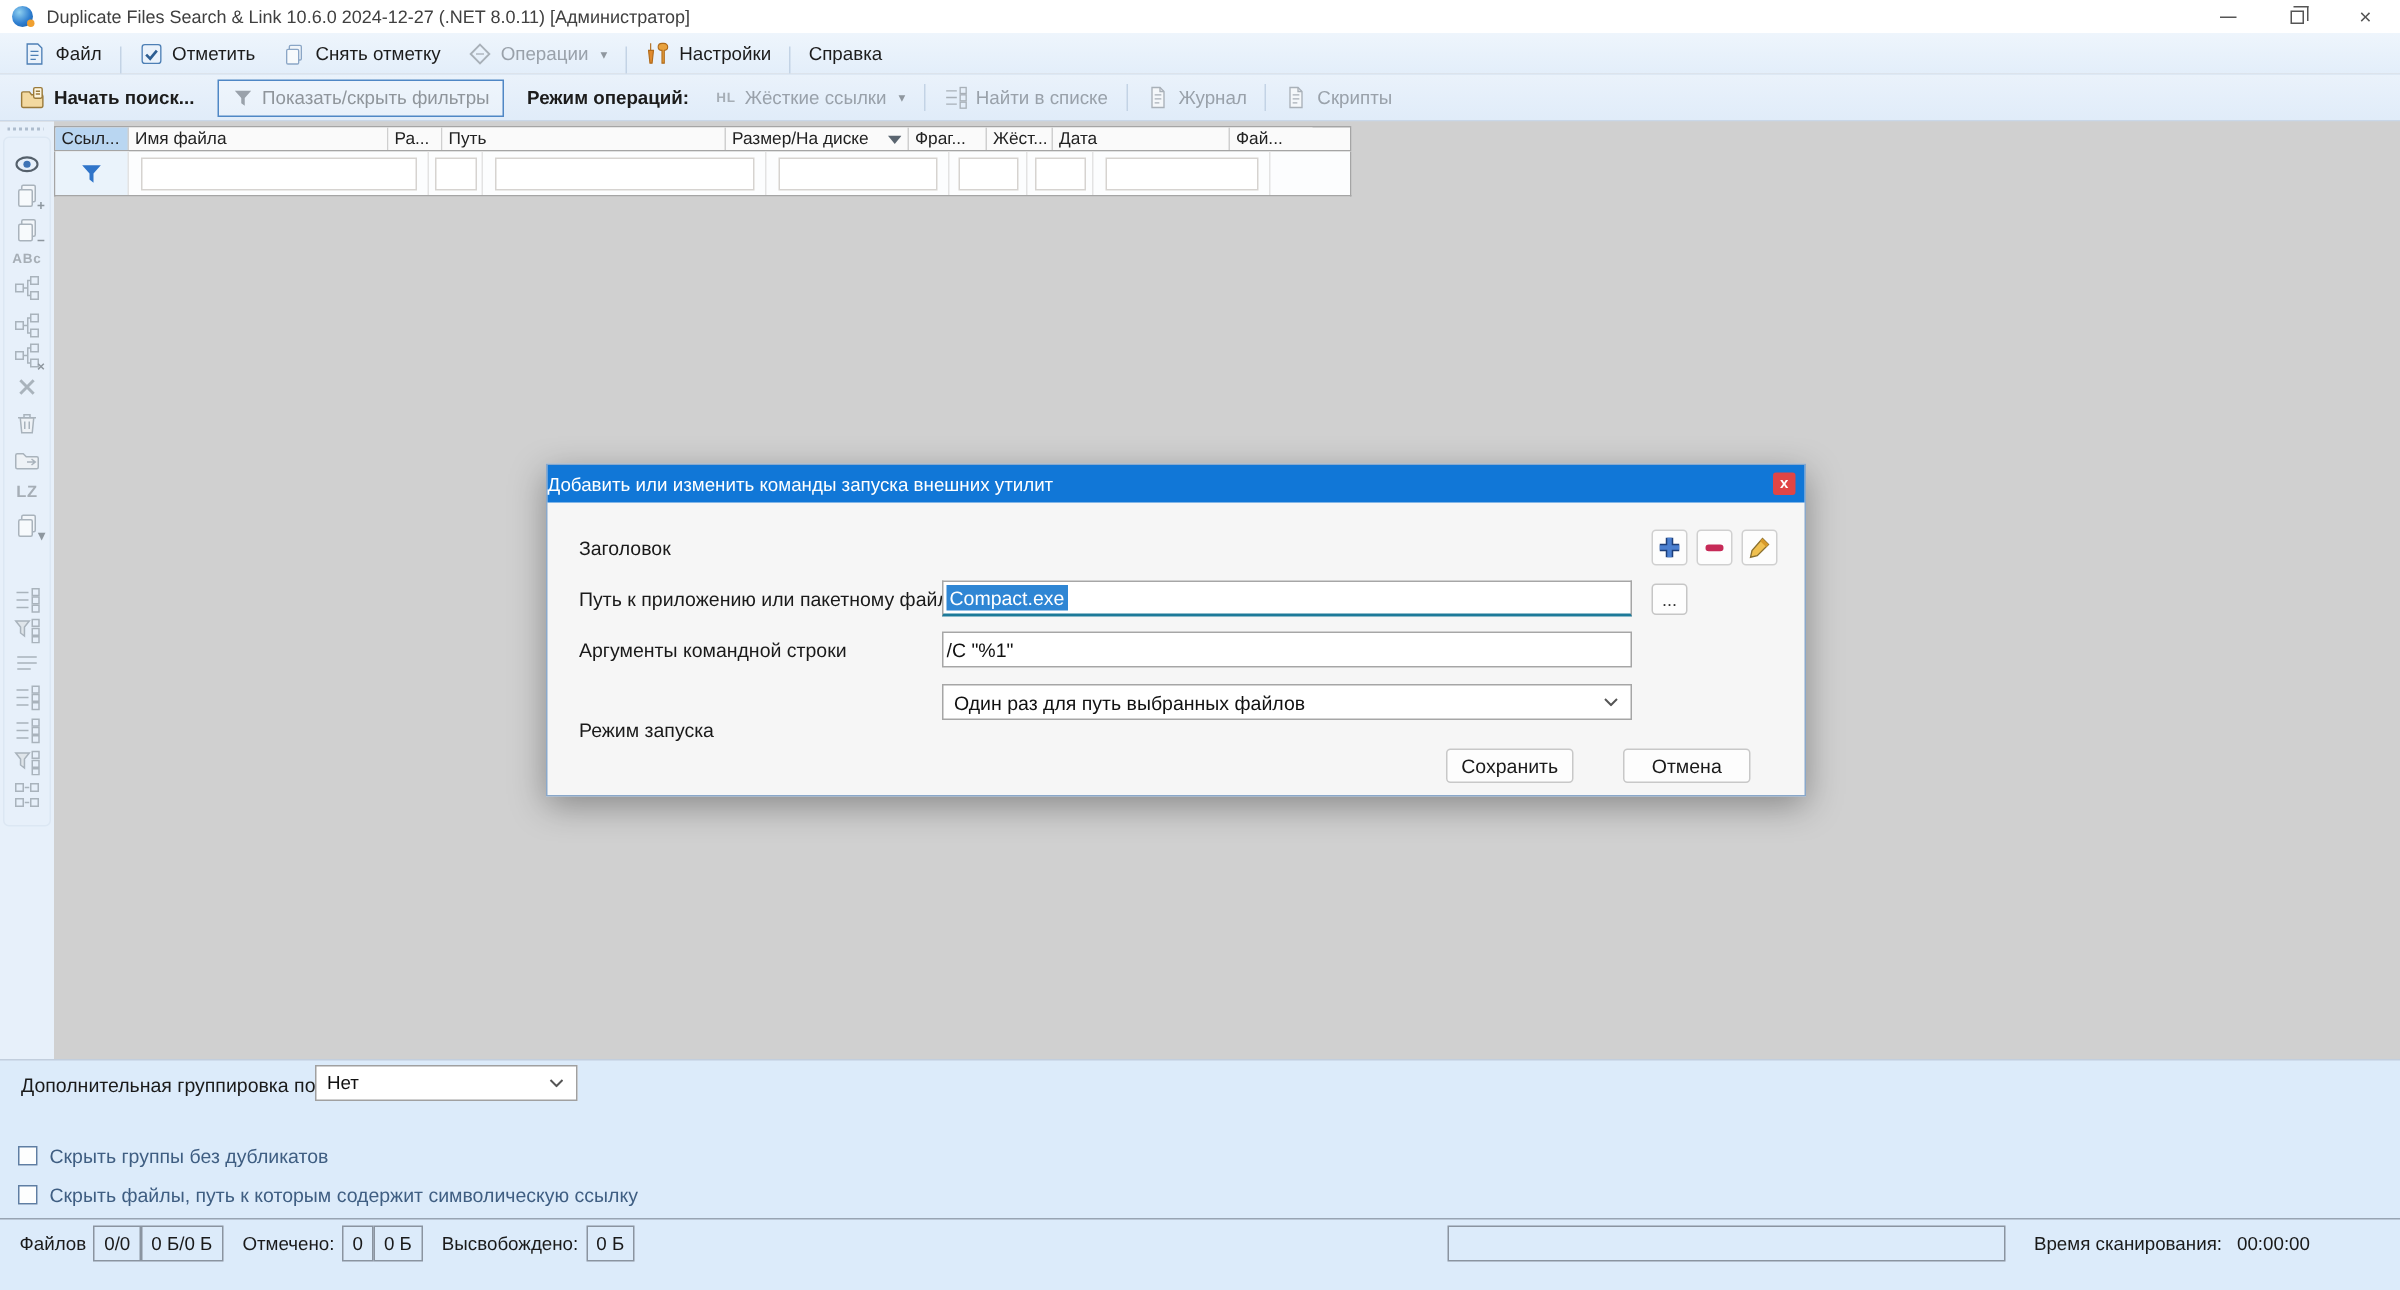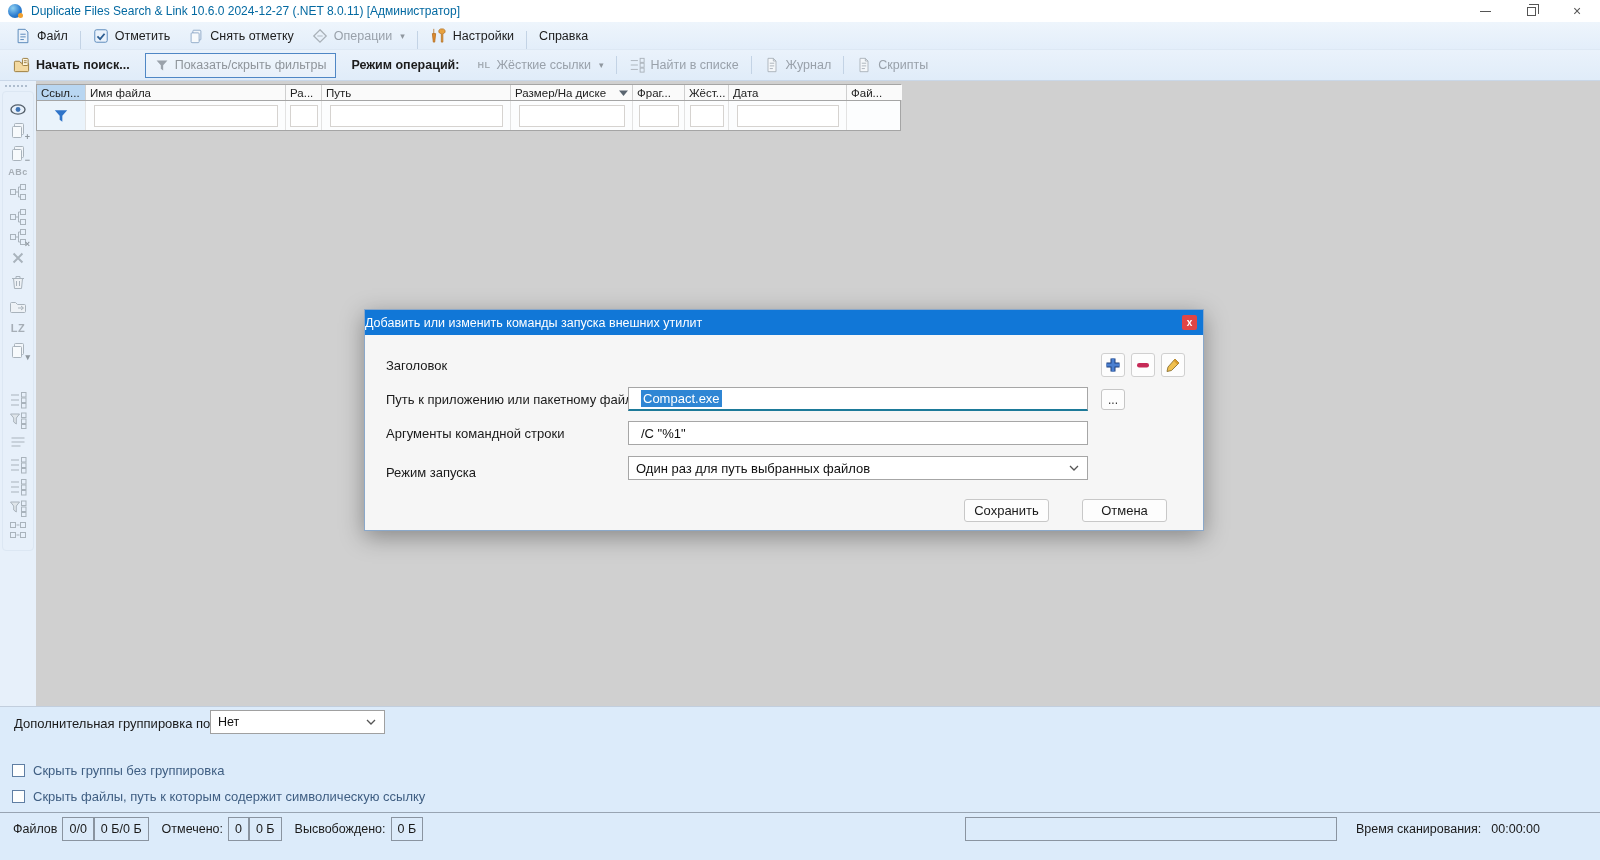--- a/index.html
+++ b/index.html
@@ -7,21 +7,21 @@
   .window {
     position:relative; width:1600px; height:860px; overflow:hidden;
     font-family:"Liberation Sans", sans-serif; background:#d0d0d0;
     -webkit-font-smoothing:antialiased;
   }
   
   .titlebar { position:absolute; top:0; left:0; right:0; height:22px; background:#fff; display:flex; align-items:center; }
   .app-icon { width:14px; height:14px; border-radius:50%; margin-left:8px; position:relative;
     background:radial-gradient(circle at 35% 30%, #8fd0f0 0%, #2f7fd1 55%, #15569e 100%); }
   .app-icon::after { content:""; position:absolute; right:-1px; bottom:0; width:5px; height:5px; border-radius:50%; background:#f0a030; }
-  .title-text { margin-left:9px; font-size:12px; color:#0369a1; white-space:nowrap; }
+  .title-text { margin-left:9px; font-size:12px; color:#404040; white-space:nowrap; }
   .win-controls { margin-left:auto; display:flex; height:100%; }
   .win-btn { width:46px; height:100%; display:flex; align-items:center; justify-content:center; color:#555; font-size:14px; cursor:default; }
   .min-glyph { width:11px; height:1px; background:#555; }
   .restore-glyph { width:9px; height:9px; border:1px solid #555; background:#fff; position:relative; }
   .restore-glyph::before { content:""; position:absolute; left:1px; top:-4px; width:9px; height:9px; border:1px solid #555; border-bottom:none; border-left:none; }
   
   .menubar { position:absolute; top:22px; left:0; right:0; height:28px;
     background:linear-gradient(#eef5fc,#e3eefa); display:flex; align-items:flex-end;
     font-size:12.5px; color:#1c1c1c; border-bottom:1px solid #dde8f4; padding-left:6px; }
   .toolbar2 { position:absolute; top:50px; left:0; right:0; height:31px;
@@ -62,21 +62,21 @@
     background:#f6f6f6; border:1px solid #8aa8ca; box-shadow:0 6px 22px rgba(0,0,0,0.35); z-index:50; }
   .dlg-title { position:absolute; top:0; left:0; right:0; height:25px; background:#1177d7;
     color:#fff; font-size:12.5px; display:flex; align-items:center; }
   .dlg-close { position:absolute; top:5px; right:6px; width:15px; height:15px; background:#e04545;
     color:#fff; font-size:10px; font-weight:bold; display:flex; align-items:center; justify-content:center; border-radius:2px; }
   .dlg-label { position:absolute; left:21px; font-size:13px; color:#1a1a1a; white-space:nowrap; }
   .combo { position:absolute; left:263px; width:460px; height:24px; background:#fff; border:1px solid #a6a6a6;
     display:flex; align-items:center; font-size:13px; color:#111; padding-left:7px; }
   .combo .chev { margin-left:auto; margin-right:8px; }
   .textbox { position:absolute; left:263px; width:460px; height:24px; background:#fff; border:1px solid #a6a6a6;
-    font-size:13px; color:#111; padding-left:12px; display:flex; align-items:center; }
+    font-size:13px; color:#111; padding-left:2px; display:flex; align-items:center; }
   input.textbox { display:block; padding-top:0; }
   .textbox.focused { border-bottom:2px solid #1d7a99; }
   .sel-text { background:#2f86d4; color:#fff; padding:1px 2px; }
   .mini-btn { position:absolute; width:24px; height:24px; background:#fdfdfd; border:1px solid #d0d0d0;
     border-radius:3px; display:flex; align-items:center; justify-content:center; }
   .browse-btn { position:absolute; width:24px; height:21px; background:#fdfdfd; border:1px solid #c6c6c6;
     border-radius:3px; display:flex; align-items:center; justify-content:center; font-size:12px; color:#333; }
   .dlg-btn { position:absolute; width:85px; height:23px; background:#fdfdfd; border:1px solid #c8c8c8;
     border-radius:3px; display:flex; align-items:center; justify-content:center; font-size:13px; color:#1a1a1a; }
   
@@ -386,21 +386,21 @@
             <use href="#sym-merge"></use>
           </svg>
         </div>
     </div>
 
     <div class="grid">
       <div class="hdr-row">
         <div class="hdr-cell hl-col" style="width:49px">
             <span>Ссыл...</span>
           </div>
-        <div class="hdr-cell" style="width:200px">
+        <div class="hdr-cell" style="width:173px">
             <span>Имя файла</span>
           </div>
         <div class="hdr-cell" style="width:36px">
             <span>Ра...</span>
           </div>
         <div class="hdr-cell" style="width:189px">
             <span>Путь</span>
           </div>
         <div class="hdr-cell" style="width:122px">
             <span>Размер/На диске</span>
@@ -484,21 +484,21 @@
     <div class="textbox focused" style="top:77px">
       <span class="sel-text">Compact.exe</span>
     </div>
     <div class="browse-btn" style="top:79px; left:736px">
       <span>...</span>
     </div>
 
     <div class="dlg-label" style="top:116px">Аргументы командной строки</div>
     <input class="textbox" style="top: 111px;" value="/C &quot;%1&quot;">
 
-    <div class="dlg-label" style="top:155px">Режим запуска</div>
+    <div class="dlg-label" style="top:169px">Режим запуска</div>
     <div class="combo" style="top:146px">
       <span>Один раз для путь выбранных файлов</span>
       <svg class="chev" width="10" height="6">
           <path d="M1 1l4 4 4-4" stroke="#555" fill="none" stroke-width="1.3"></path>
         </svg>
     </div>
 
     <div class="dlg-btn" style="top:189px; left:599px">
         <span>Сохранить</span>
       </div>
@@ -510,21 +510,21 @@
   <div class="bottom-panel">
     <div class="group-label">Дополнительная группировка по</div>
     <div class="group-select">
       <span>Нет</span>
       <svg class="chev" width="10" height="6">
           <path d="M1 1l4 4 4-4" stroke="#555" fill="none" stroke-width="1.3"></path>
         </svg>
     </div>
     <div class="chk-row" style="top:56px">
       <span class="chk-box"></span>
-      <span class="chk-label">Скрыть группы без группировка</span>
+      <span class="chk-label">Скрыть группы без дубликатов</span>
     </div>
     <div class="chk-row" style="top:82px">
       <span class="chk-box"></span>
       <span class="chk-label">Скрыть файлы, путь к которым содержит символическую ссылку</span>
     </div>
   </div>
 
   <div class="statusbar">
     <span class="st-label">Файлов</span>
     <span class="st-cell">0/0</span>

